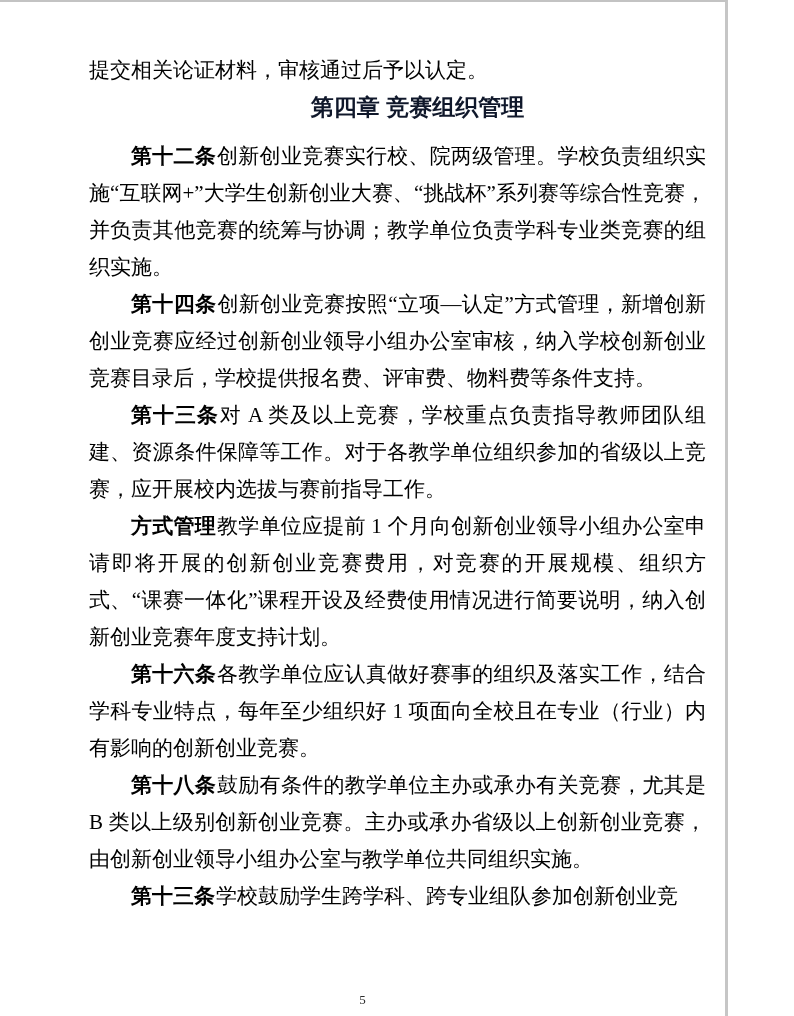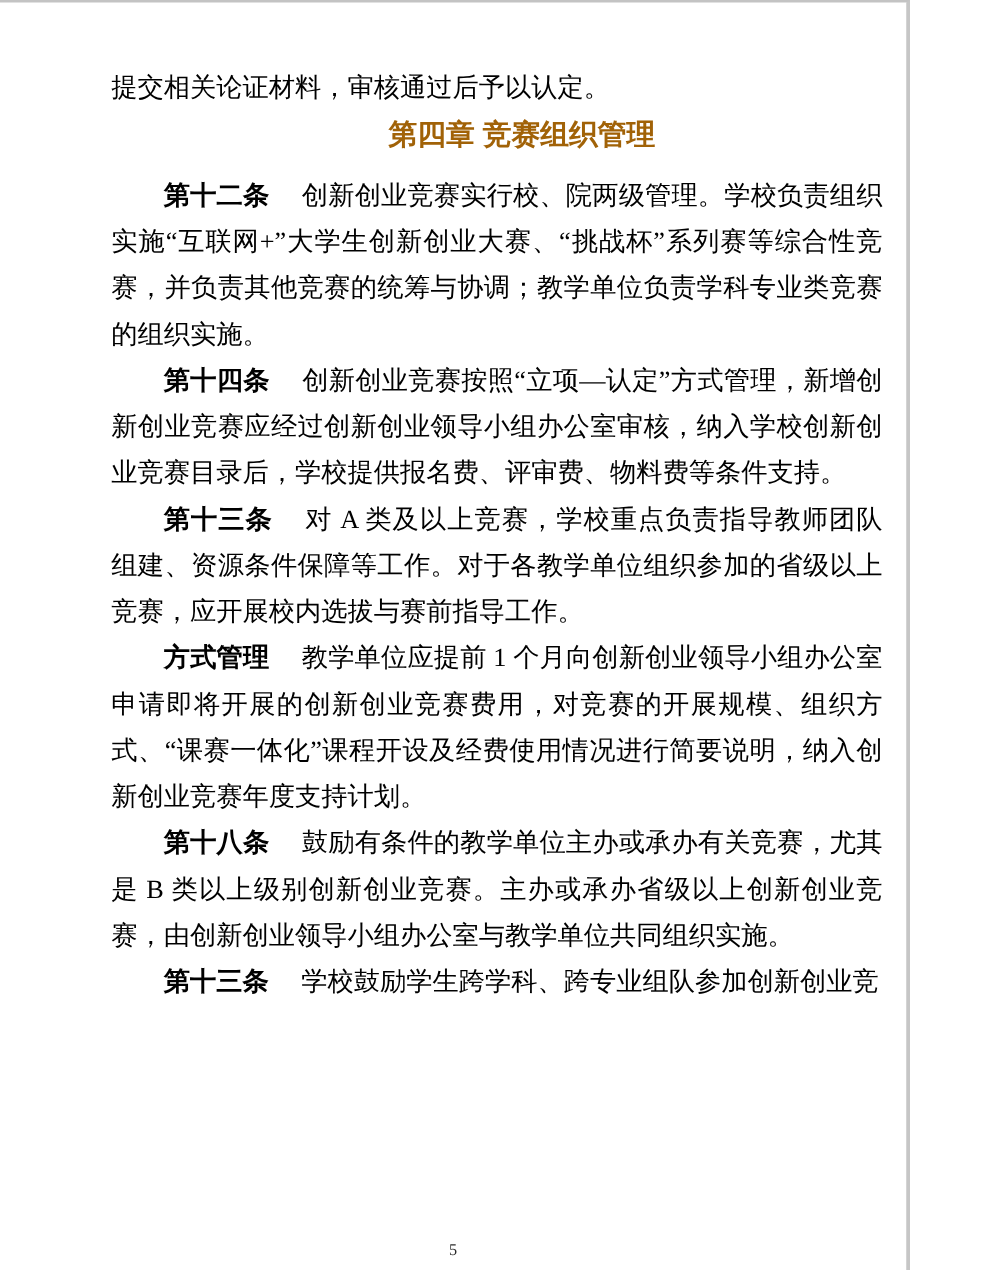--- a/index.html
+++ b/index.html
@@ -31,30 +31,30 @@
     line-height: 37px;
     text-align: justify;
     font-family: "Liberation Serif", serif;
     color: #000000;
   }
   .para.article {
     text-indent: 42px;
   }
   .article-label {
     font-weight: 700;
-    margin-right: 26px;
+    margin-right: 1px;
   }
   .chapter-heading {
     margin: 0 0 12px 40px;
     font-family: "Liberation Sans", sans-serif;
     font-weight: 700;
     font-size: 23px;
     line-height: 37px;
     text-align: center;
-    color: #a16207;
+    color: #0f172a;
   }
   .page-number {
     position: absolute;
     bottom: 8px;
     left: 0;
     right: 0;
     text-align: center;
     font-size: 13px;
     line-height: 16px;
     font-family: "Liberation Serif", serif;
@@ -66,18 +66,19 @@
 
 <div class="page">
   <div class="content">
     <p class="para">提交相关论证材料，审核通过后予以认定。</p>
     <h2 class="chapter-heading">第四章 竞赛组织管理</h2>
     <div>
         <p class="para article"><span class="article-label">第十二条</span>创新创业竞赛实行校、院两级管理。学校负责组织实施“互联网+”大学生创新创业大赛、“挑战杯”系列赛等综合性竞赛，并负责其他竞赛的统筹与协调；教学单位负责学科专业类竞赛的组织实施。</p>
         <p class="para article"><span class="article-label">第十四条</span>创新创业竞赛按照“立项—认定”方式管理，新增创新创业竞赛应经过创新创业领导小组办公室审核，纳入学校创新创业竞赛目录后，学校提供报名费、评审费、物料费等条件支持。</p>
         <p class="para article"><span class="article-label">第十三条</span>对 A 类及以上竞赛，学校重点负责指导教师团队组建、资源条件保障等工作。对于各教学单位组织参加的省级以上竞赛，应开展校内选拔与赛前指导工作。</p>
         <p class="para article"><span class="article-label">方式管理</span>教学单位应提前 1 个月向创新创业领导小组办公室申请即将开展的创新创业竞赛费用，对竞赛的开展规模、组织方式、“课赛一体化”课程开设及经费使用情况进行简要说明，纳入创新创业竞赛年度支持计划。</p>
+        <p class="para article"><span class="article-label">第十六条</span>各教学单位应认真做好赛事的组织及落实工作，结合学科专业特点，每年至少组织好 1 项面向全校且在专业（行业）内有影响的创新创业竞赛。</p>
         <p class="para article"><span class="article-label">第十八条</span>鼓励有条件的教学单位主办或承办有关竞赛，尤其是 B 类以上级别创新创业竞赛。主办或承办省级以上创新创业竞赛，由创新创业领导小组办公室与教学单位共同组织实施。</p>
         <p class="para article"><span class="article-label">第十三条</span>学校鼓励学生跨学科、跨专业组队参加创新创业竞</p>
       </div>
   </div>
   <div class="page-number">5</div>
 </div>
 
 </body></html>

